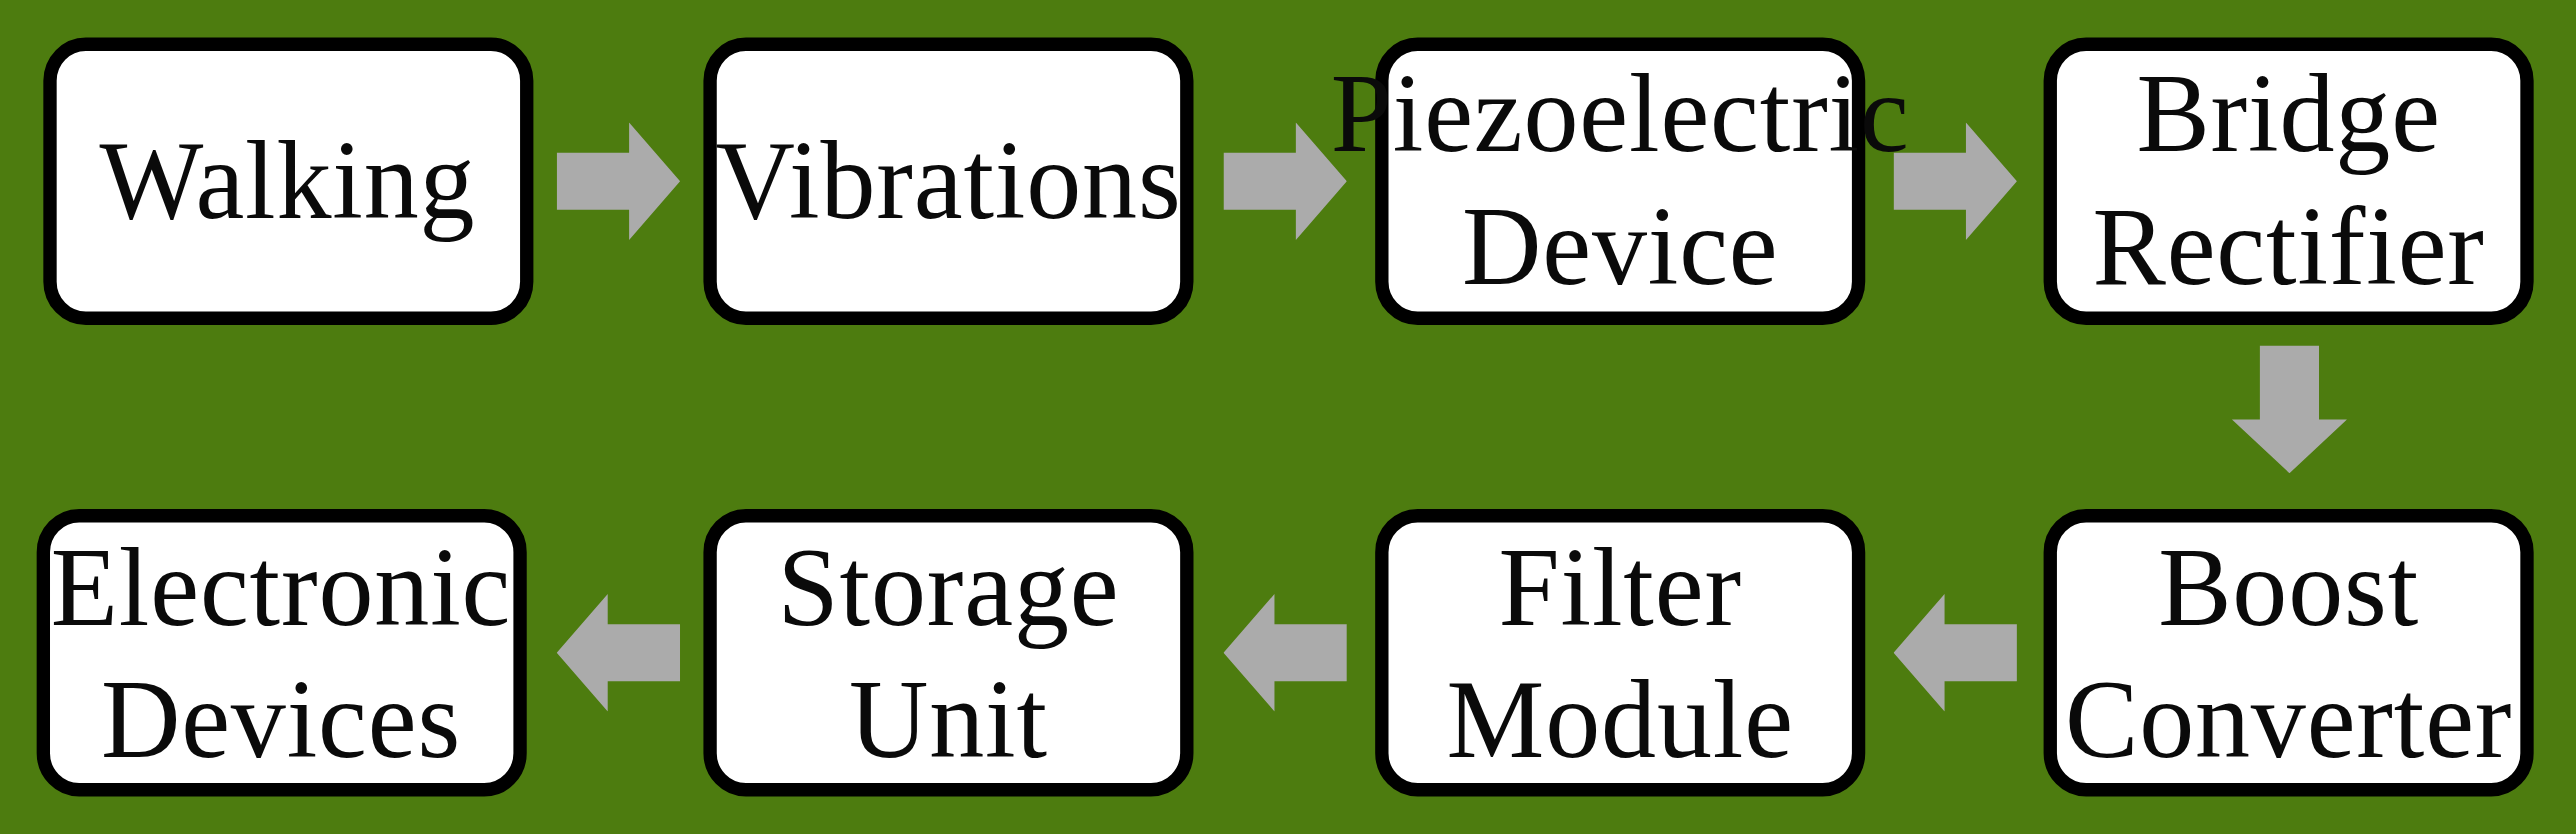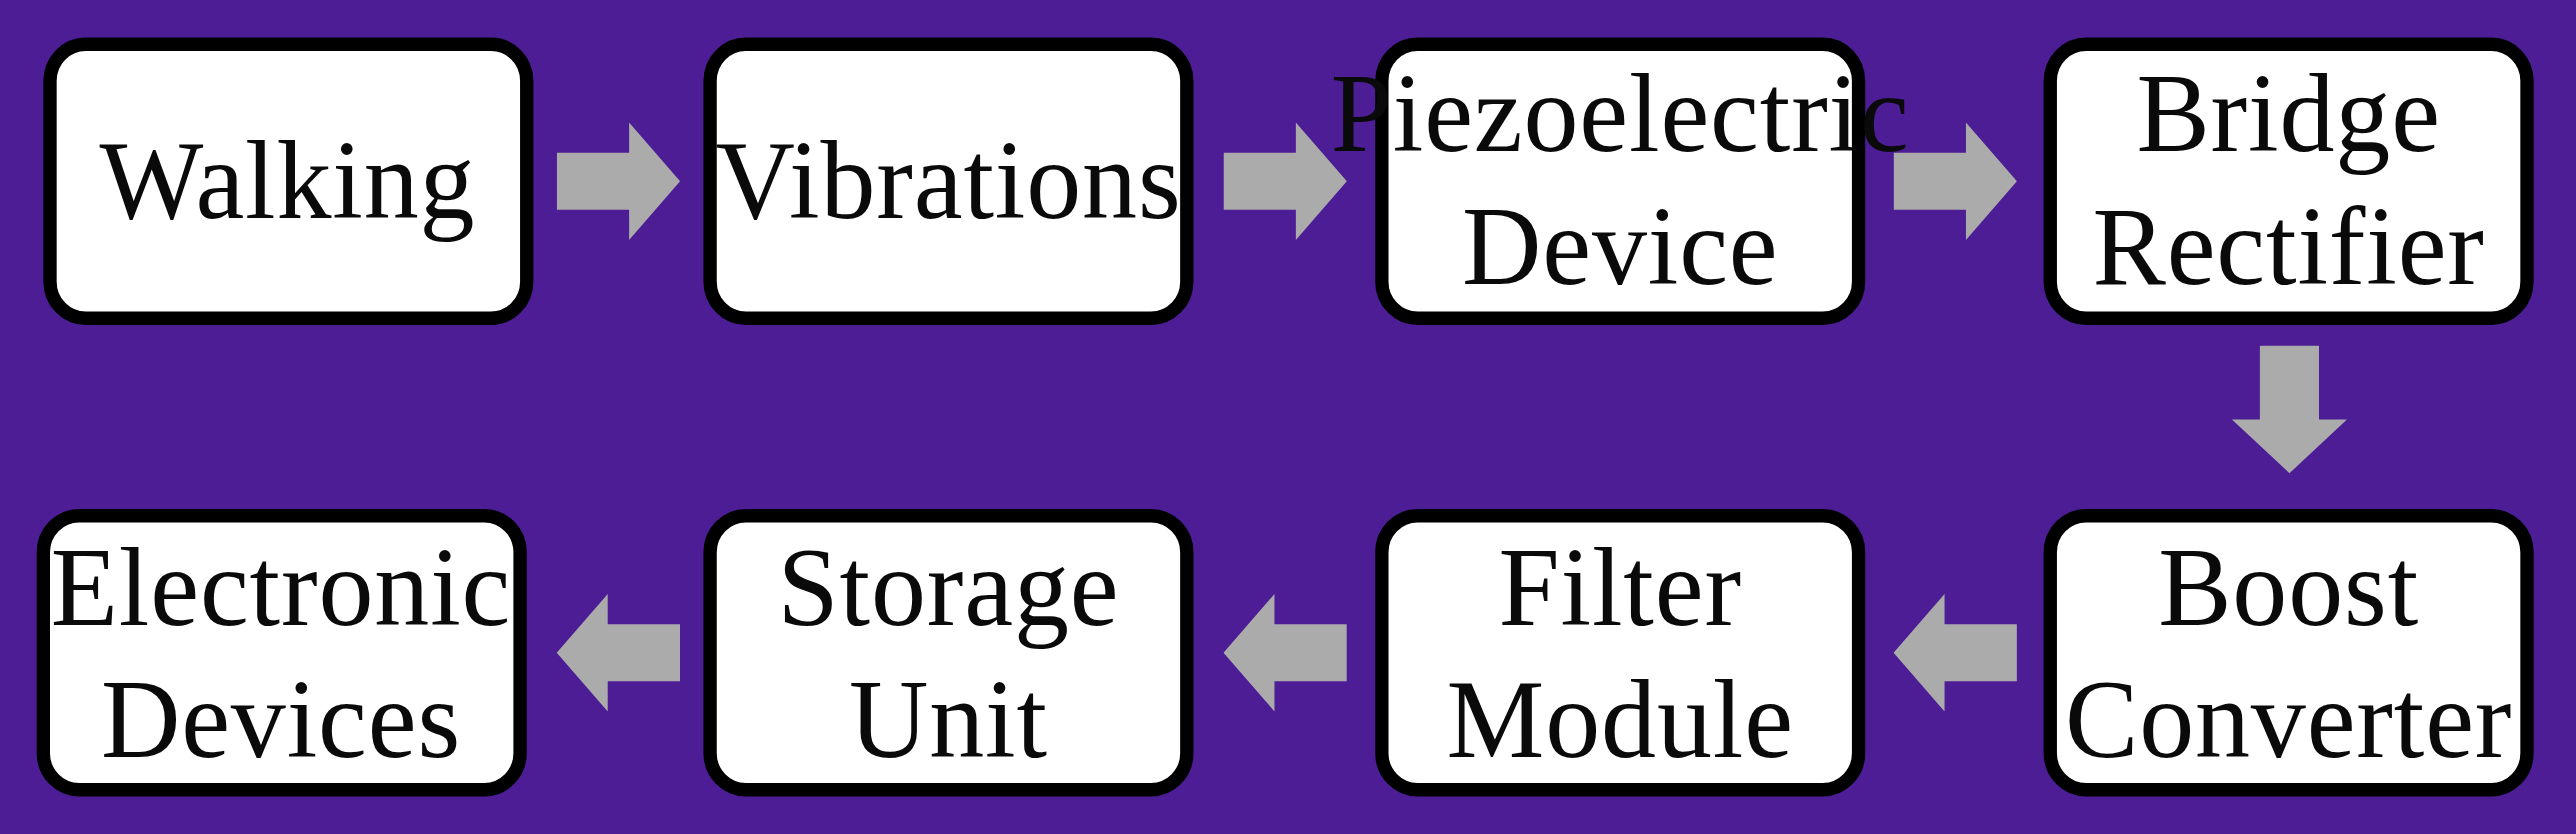--- a/index.html
+++ b/index.html
@@ -4,21 +4,21 @@
 <style>
   html, body {
     margin: 0;
     padding: 0;
     background: #ffffff;
   }
   #canvas {
     position: relative;
     width: 2576px;
     height: 834px;
-    background: #4c1d95;
+    background: #4d7c0f;
     overflow: hidden;
     font-family: "Liberation Serif", "DejaVu Serif", serif;
   }
   .node {
     position: absolute;
     box-sizing: border-box;
     background: #ffffff;
     border: 8.8px solid #000000;
     border-radius: 25.5px;
     display: flex;

